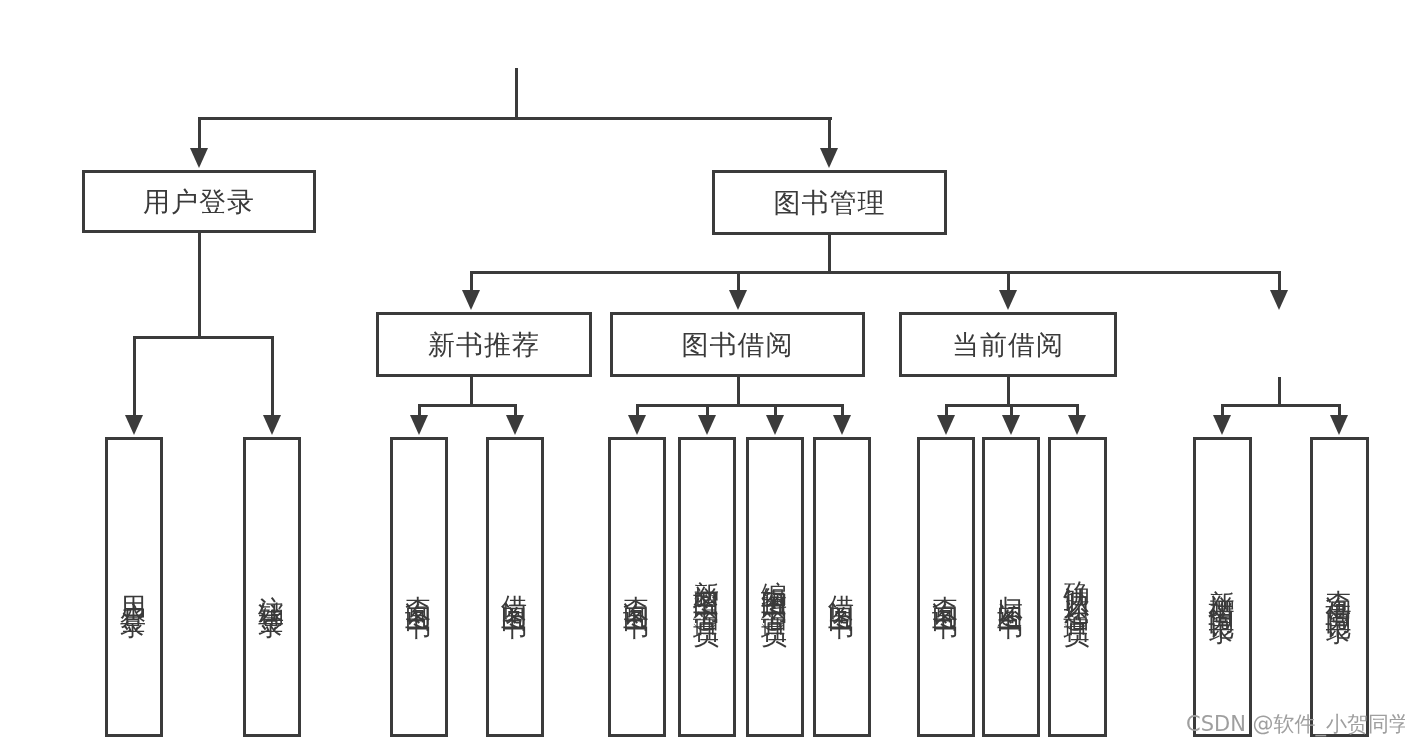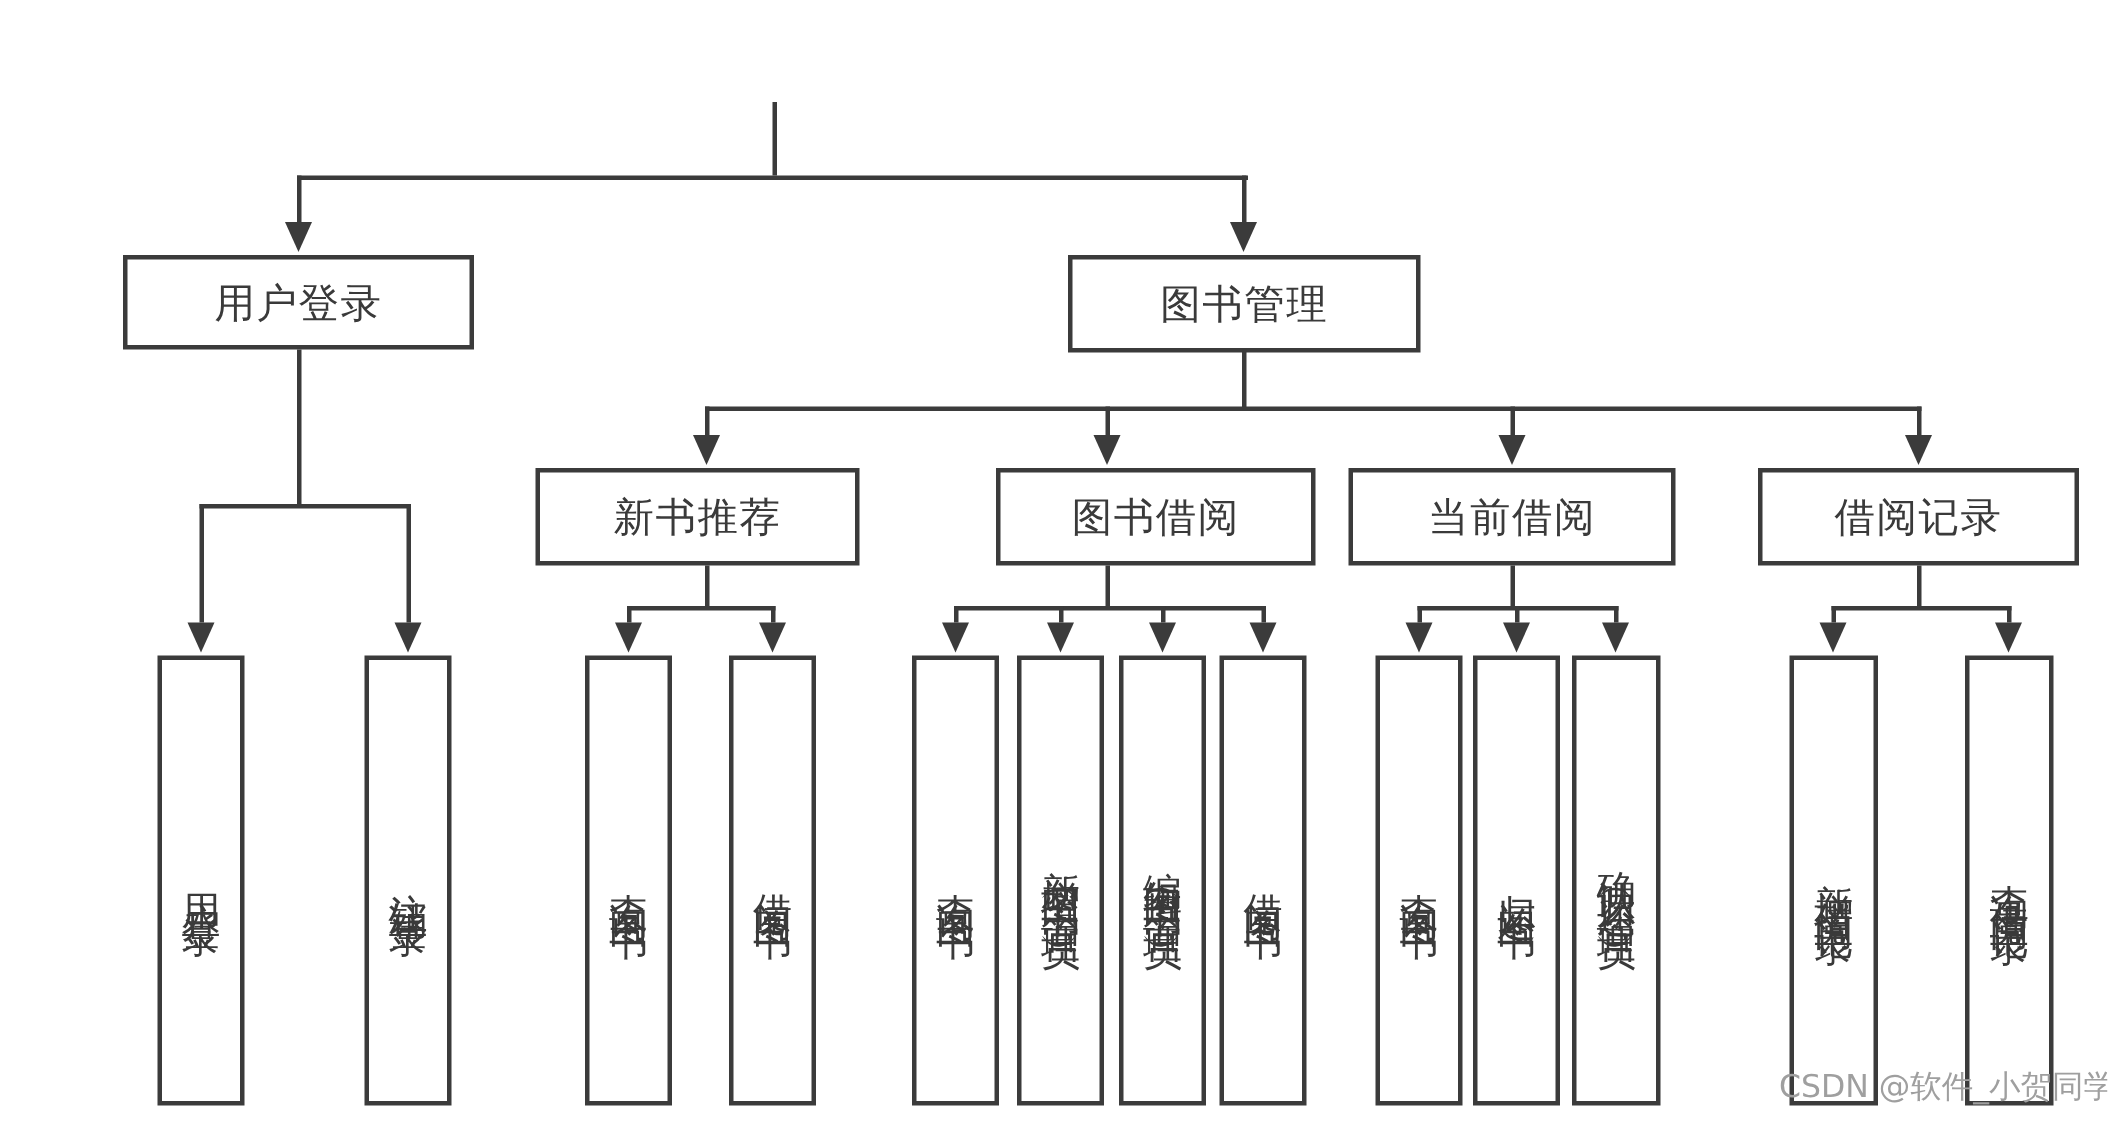--- a/index.html
+++ b/index.html
@@ -86,24 +86,23 @@
   <div class="hl" style="left:470px;top:271px;width:811px"></div>
   <div class="vl" style="left:470px;top:271px;height:19px"></div>
   <div class="tri" style="left:462px;top:290px"></div>
   <div class="vl" style="left:737px;top:271px;height:19px"></div>
   <div class="tri" style="left:729px;top:290px"></div>
   <div class="vl" style="left:1007px;top:271px;height:19px"></div>
   <div class="tri" style="left:999px;top:290px"></div>
   <div class="vl" style="left:1278px;top:271px;height:19px"></div>
   <div class="tri" style="left:1270px;top:290px"></div>
 
-  <div class="node" style="left:357px;top:312px;width:216px;height:65px">新书推荐</div>
-  <div class="node" style="left:664px;top:312px;width:213px;height:65px">图书借阅</div>
+  <div class="node" style="left:376px;top:312px;width:216px;height:65px">新书推荐</div>
+  <div class="node" style="left:610px;top:312px;width:255px;height:65px">图书借阅</div>
   <div class="node" style="left:899px;top:312px;width:218px;height:65px">当前借阅</div>
-  <div class="node" style="left:1172px;top:312px;width:214px;height:65px">借阅记录</div>
 
   <div class="vl" style="left:470px;top:377px;height:29px"></div>
   <div class="hl" style="left:418px;top:404px;width:99px"></div>
   <div class="vl" style="left:418px;top:404px;height:11px"></div>
   <div class="tri" style="left:410px;top:415px"></div>
   <div class="vl" style="left:514px;top:404px;height:11px"></div>
   <div class="tri" style="left:506px;top:415px"></div>
 
   <div class="vl" style="left:737px;top:377px;height:29px"></div>
   <div class="hl" style="left:636px;top:404px;width:208px"></div>

